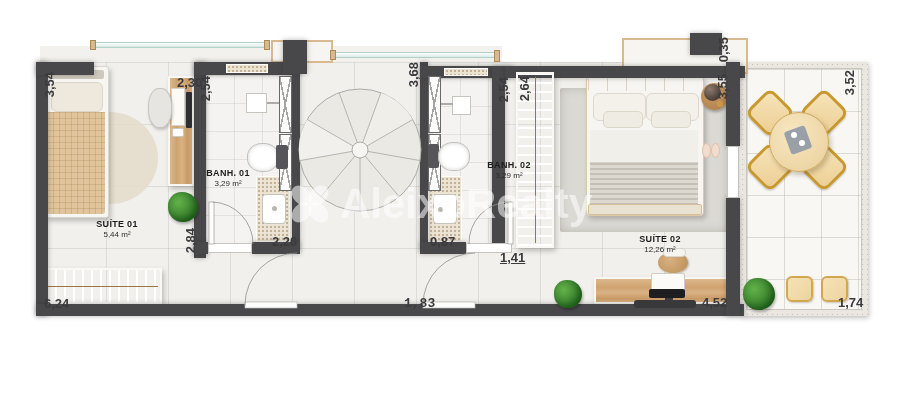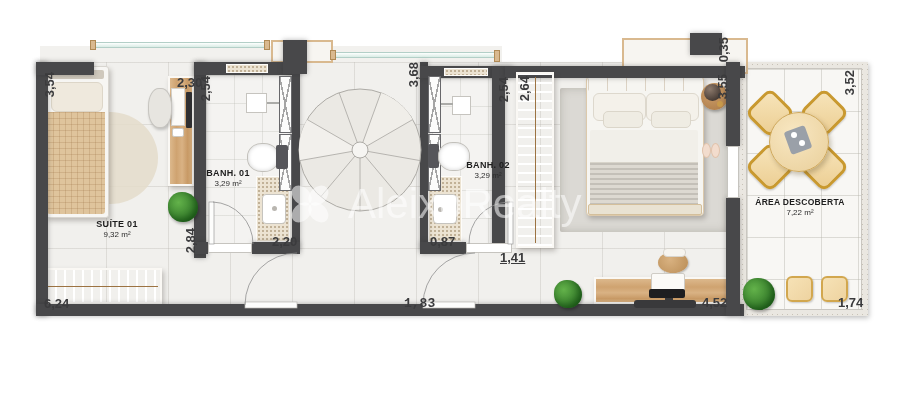--- a/index.html
+++ b/index.html
@@ -60,21 +60,21 @@
     box-sizing:border-box;z-index:3;box-shadow:1px 1px 2px rgba(0,0,0,.2);}
   .decktable{background:radial-gradient(circle at 40% 35%,#f8e7c2,#e9cf9a);border:1px solid #cfa95e;
     border-radius:50%;z-index:4;box-shadow:2px 3px 5px rgba(90,70,30,.3);}
   
   .dim{position:absolute;font-size:13px;font-weight:bold;color:#3b3b3d;z-index:6;white-space:nowrap;line-height:1;}
   .dim.v{writing-mode:vertical-rl;transform:rotate(180deg);}
   .room-label{position:absolute;text-align:center;z-index:6;color:#1d1d1d;line-height:1.25;}
   .room-name{font-size:9px;font-weight:bold;letter-spacing:.3px;}
   .room-area{font-size:8px;color:#2c2c2c;}
   .watermark{position:absolute;display:flex;align-items:center;gap:9px;z-index:9;pointer-events:none;}
-  .watermark-text{font-size:42px;font-weight:normal;color:rgba(255,255,255,.55);letter-spacing:0;margin-left:8px;}
+  .watermark-text{font-size:42px;font-weight:bold;color:rgba(255,255,255,.55);letter-spacing:0;}
   svg.overlay{position:absolute;left:0;top:0;z-index:5;pointer-events:none;}
   .shadowed{box-shadow:2px 3px 5px rgba(60,55,45,.28);}
 </style>
 </head>
 <body>
 
 <div class="stage">
 
   <div class="abs floor-plain" style="left:40px;top:46px;width:462px;height:20px;"></div>
   <div class="abs floor-grid" style="left:44px;top:62px;width:700px;height:246px;"></div>
@@ -212,33 +212,33 @@
       <path d="M245 305 A52 52 0 0 1 297 253" fill="none" stroke="#8f8f8f" stroke-width="0.8"></path>
     </g>
     <g>
       <rect x="423" y="302" width="52" height="6" fill="#fdfdfc" stroke="#b9b7b2" stroke-width="0.7"></rect>
       <path d="M423 305 A52 52 0 0 1 475 253" fill="none" stroke="#8f8f8f" stroke-width="0.8"></path>
     </g>
   </svg>
 
   <div class="room-label" style="left:72px;top:219px;width:90px;">
     <div class="room-name">SUÍTE 01</div>
-    <div class="room-area">9,32 m²</div>
+    <div class="room-area">5,44 m²</div>
   </div>
   <div class="room-label" style="left:196px;top:168px;width:64px;">
     <div class="room-name">BANH. 01</div>
     <div class="room-area">3,29 m²</div>
   </div>
-  <div class="room-label" style="left:456px;top:160px;width:64px;">
+  <div class="room-label" style="left:477px;top:160px;width:64px;">
     <div class="room-name">BANH. 02</div>
     <div class="room-area">3,29 m²</div>
   </div>
-  <div class="room-label" style="left:744px;top:197px;width:112px;">
-    <div class="room-name" style="font-size:8.5px;">ÁREA DESCOBERTA</div>
-    <div class="room-area">7,22 m²</div>
+  <div class="room-label" style="left:618px;top:234px;width:84px;">
+    <div class="room-name">SUÍTE 02</div>
+    <div class="room-area">12,26 m²</div>
   </div>
 
   <div class="dim v" style="left:43px;top:72px;">3,54</div>
   <div class="dim" style="left:177px;top:76px;">2,30</div>
   <div class="dim v" style="left:199px;top:76px;">2,54</div>
   <div class="dim v" style="left:184px;top:228px;">2,84</div>
   <div class="dim" style="left:272px;top:235px;">2,20</div>
   <div class="dim" style="left:44px;top:297px;">6,24</div>
   <div class="dim v" style="left:407px;top:62px;">3,68</div>
   <div class="dim" style="left:430px;top:235px;">0,87</div>

